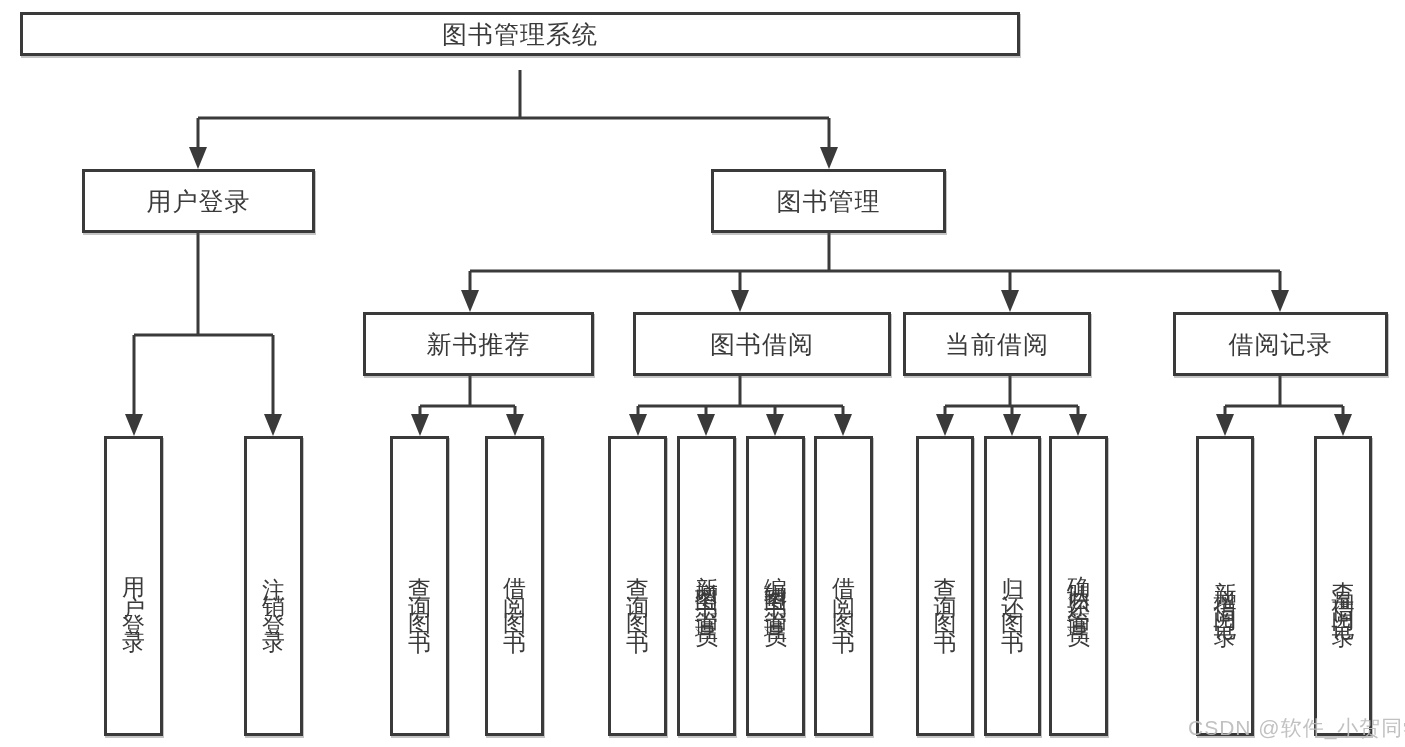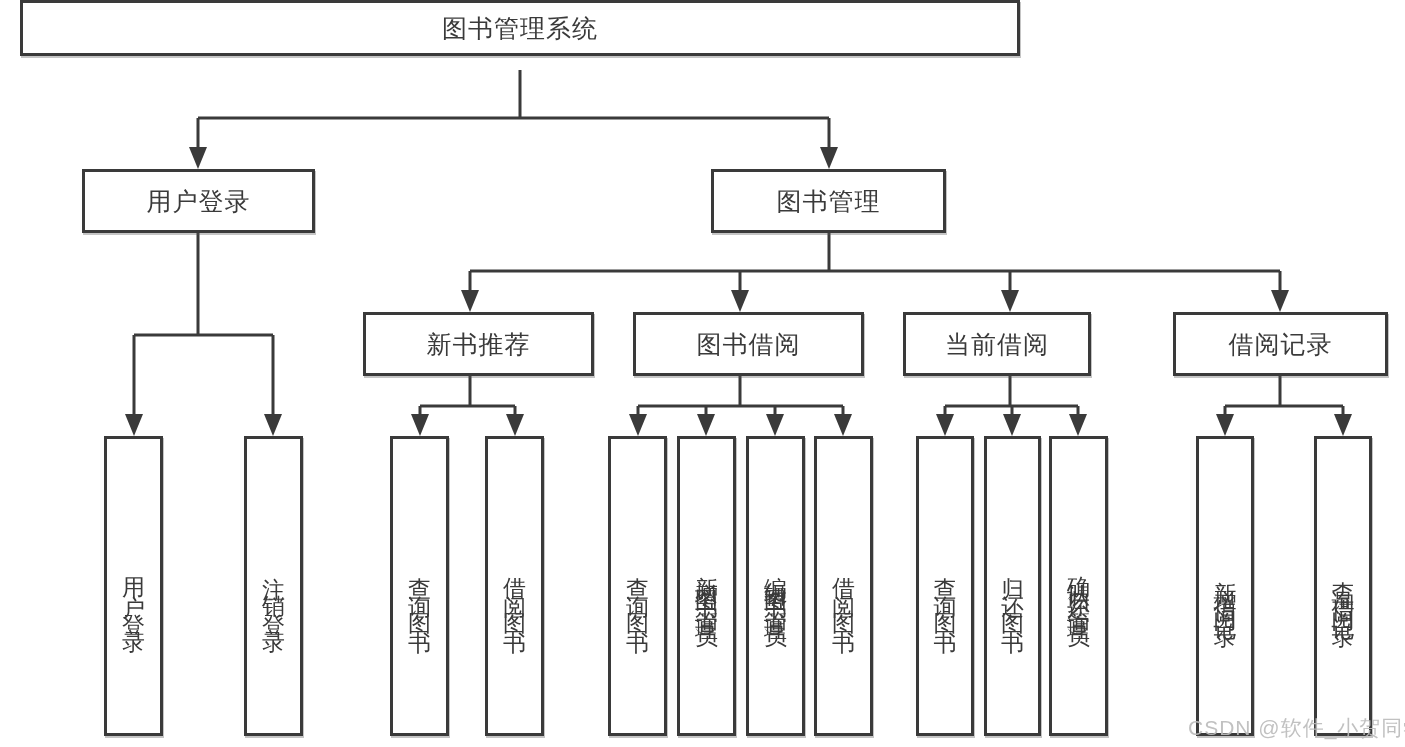--- a/index.html
+++ b/index.html
@@ -91,35 +91,35 @@
       <path class="chead" d="M1003,414 h18 L1012,436 Z"></path>
       <path class="chead" d="M1069,414 h18 L1078,436 Z"></path>
     </g>
     <g>
       <path class="cline" d="M1280,376 V406 M1225,406 H1343 M1225,406 V417 M1343,406 V417"></path>
       <path class="chead" d="M1216,414 h18 L1225,436 Z"></path>
       <path class="chead" d="M1334,414 h18 L1343,436 Z"></path>
     </g>
   </svg>
 
-  <div class="box root-node" style="left:20px; top:0; width:1000px; height:56px;">
+  <div class="box root-node" style="left:20px; top:12px; width:1000px; height:44px;">
     <span>图书管理系统</span>
   </div>
 
   <div class="box node" style="left:82px; top:169px; width:233px; height:64px;">
     <span>用户登录</span>
   </div>
   <div class="box node" style="left:711px; top:169px; width:235px; height:64px;">
     <span>图书管理</span>
   </div>
 
   <div class="box node" style="left:363px; top:312px; width:231px; height:64px;">
     <span>新书推荐</span>
   </div>
-  <div class="box node" style="left:633px; top:312px; width:231px; height:64px;">
+  <div class="box node" style="left:633px; top:312px; width:258px; height:64px;">
     <span>图书借阅</span>
   </div>
   <div class="box node" style="left:903px; top:312px; width:188px; height:64px;">
     <span>当前借阅</span>
   </div>
   <div class="box node" style="left:1173px; top:312px; width:215px; height:64px;">
     <span>借阅记录</span>
   </div>
 
   <div class="box leaf v4" style="left:104px; top:436px; width:59px; height:300px;">

